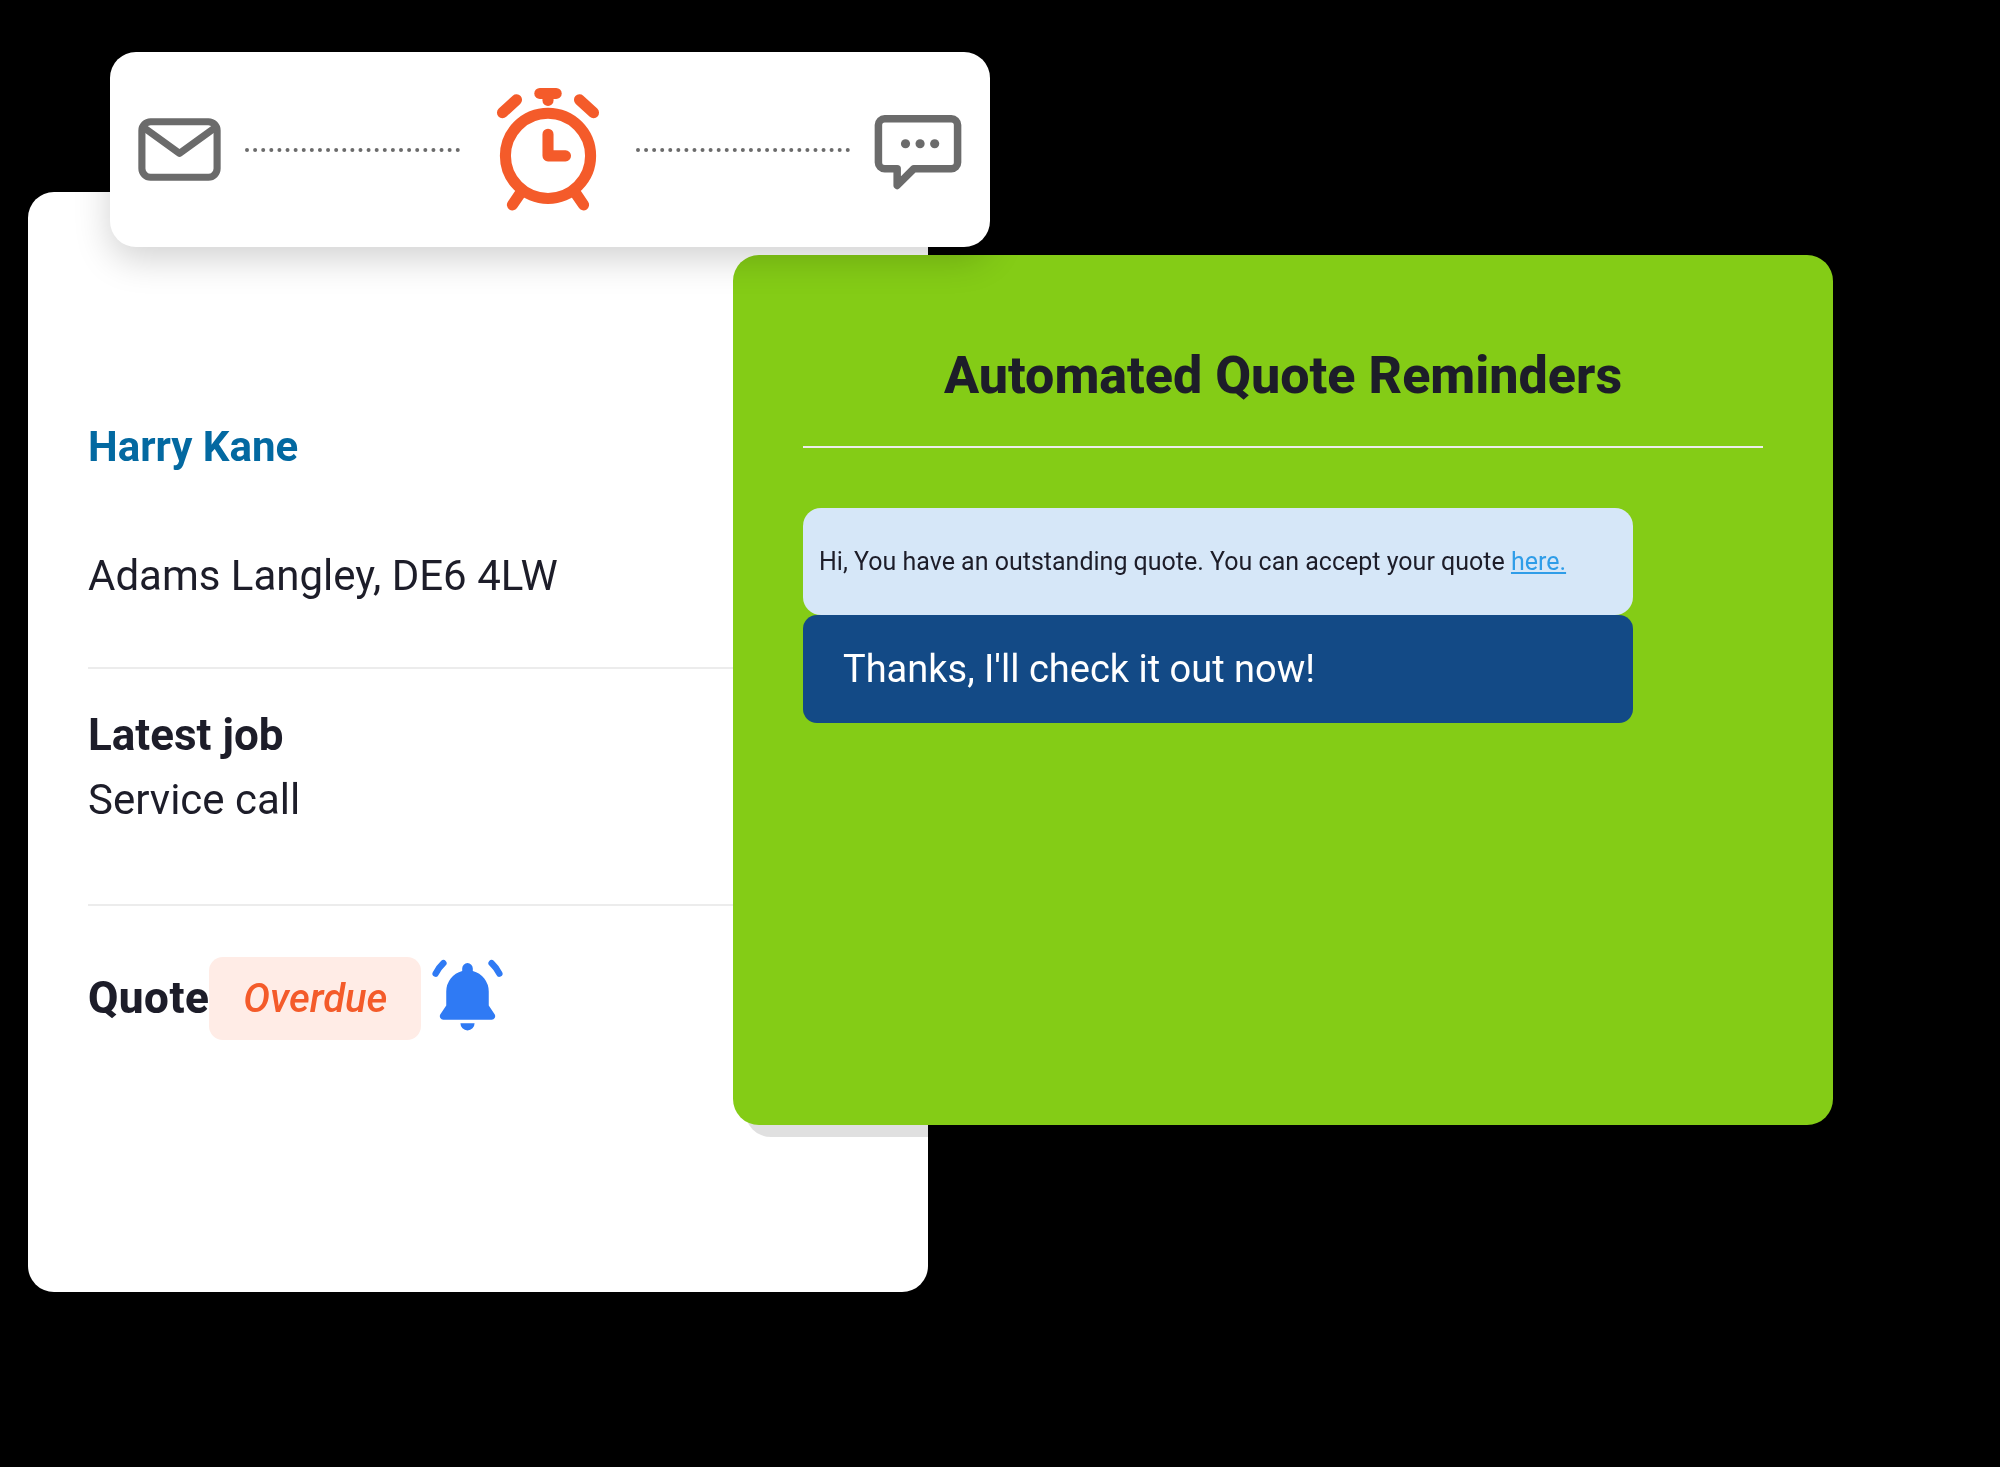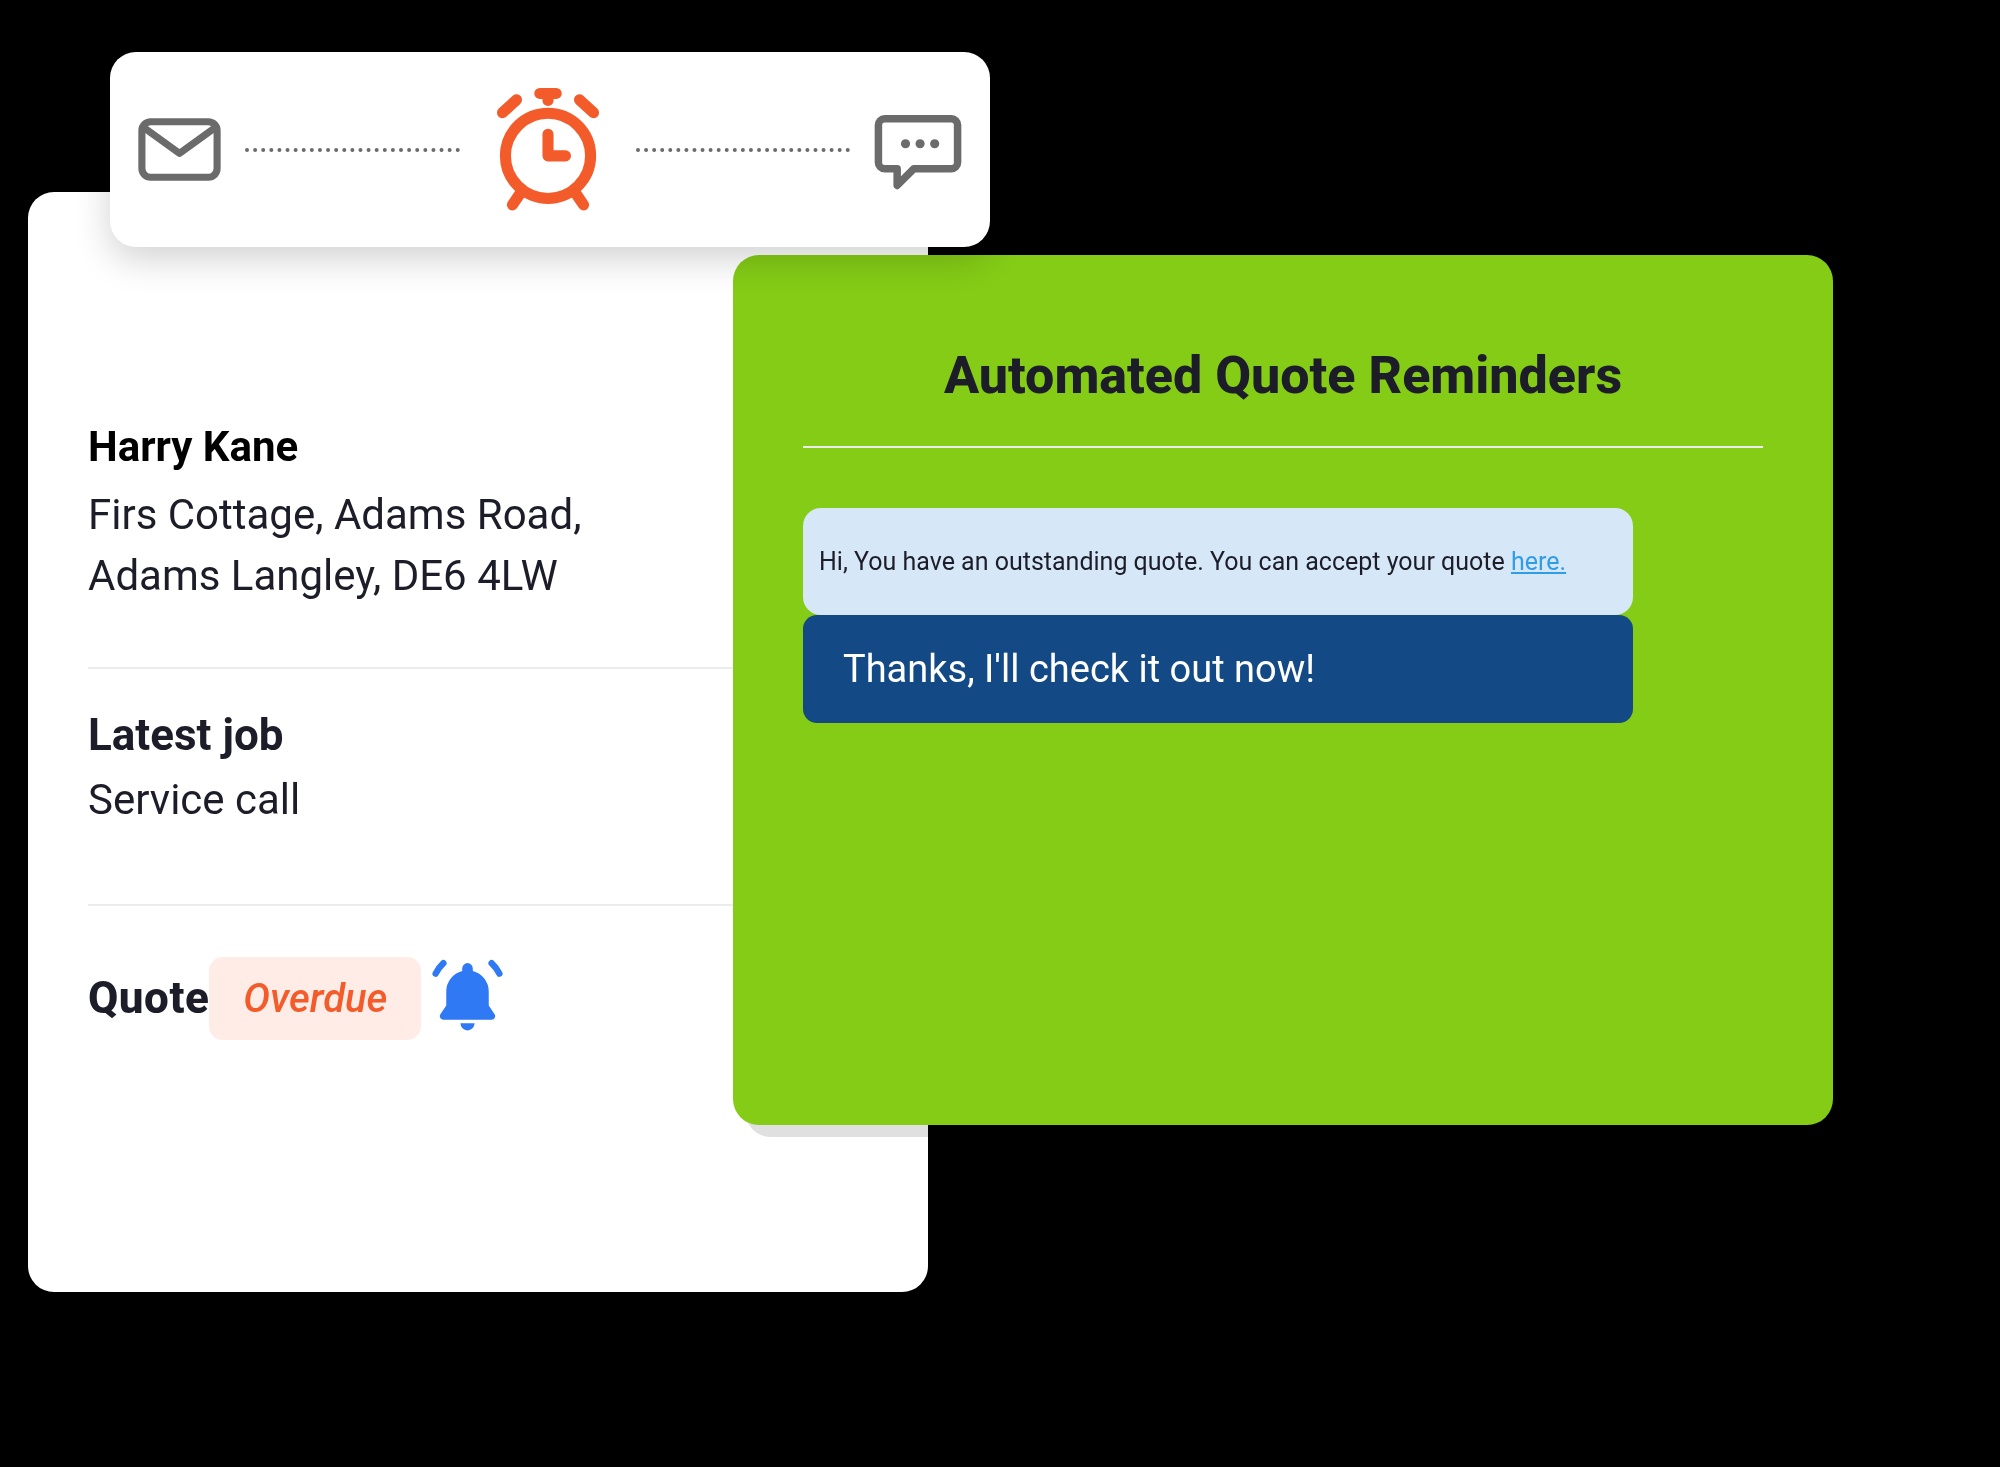--- a/index.html
+++ b/index.html
@@ -19,21 +19,21 @@
       width: 900px;
       height: 1100px;
       background: #fff;
       border-radius: 26px;
       box-shadow: 0 10px 40px rgba(0,0,0,0.25);
       padding: 60px 60px 0 60px;
     }
     .cust-name {
       font-size: 42px;
       font-weight: 700;
-      color: #000000;
+      color: #0369a1;
       margin-top: 170px;
     }
     .cust-addr {
       font-size: 42px;
       font-weight: 400;
       color: #1d1d29;
       line-height: 1.45;
       margin-top: 14px;
     }
     .hr {
@@ -154,21 +154,21 @@
     }
     .flow-icon.gray { color: #6b6b6b; }
     .flow-icon.orange { color: #f45b2a; }
   </style>
 </head>
 <body>
 
 <div class="customer-card">
   <div class="cust-name">Harry Kane</div>
   <div class="cust-addr">
-    <span>Firs Cottage, Adams Road,</span><br>
+    <br>
     <span>Adams Langley, DE6 4LW</span>
   </div>
   <hr class="hr">
   <div class="lj-label">Latest job</div>
   <div class="lj-val">Service call</div>
 
   <div class="quote-row">
     <span class="quote-label">Quote</span>
     <span class="overdue-pill">Overdue</span>
     <span class="bell-icon">

